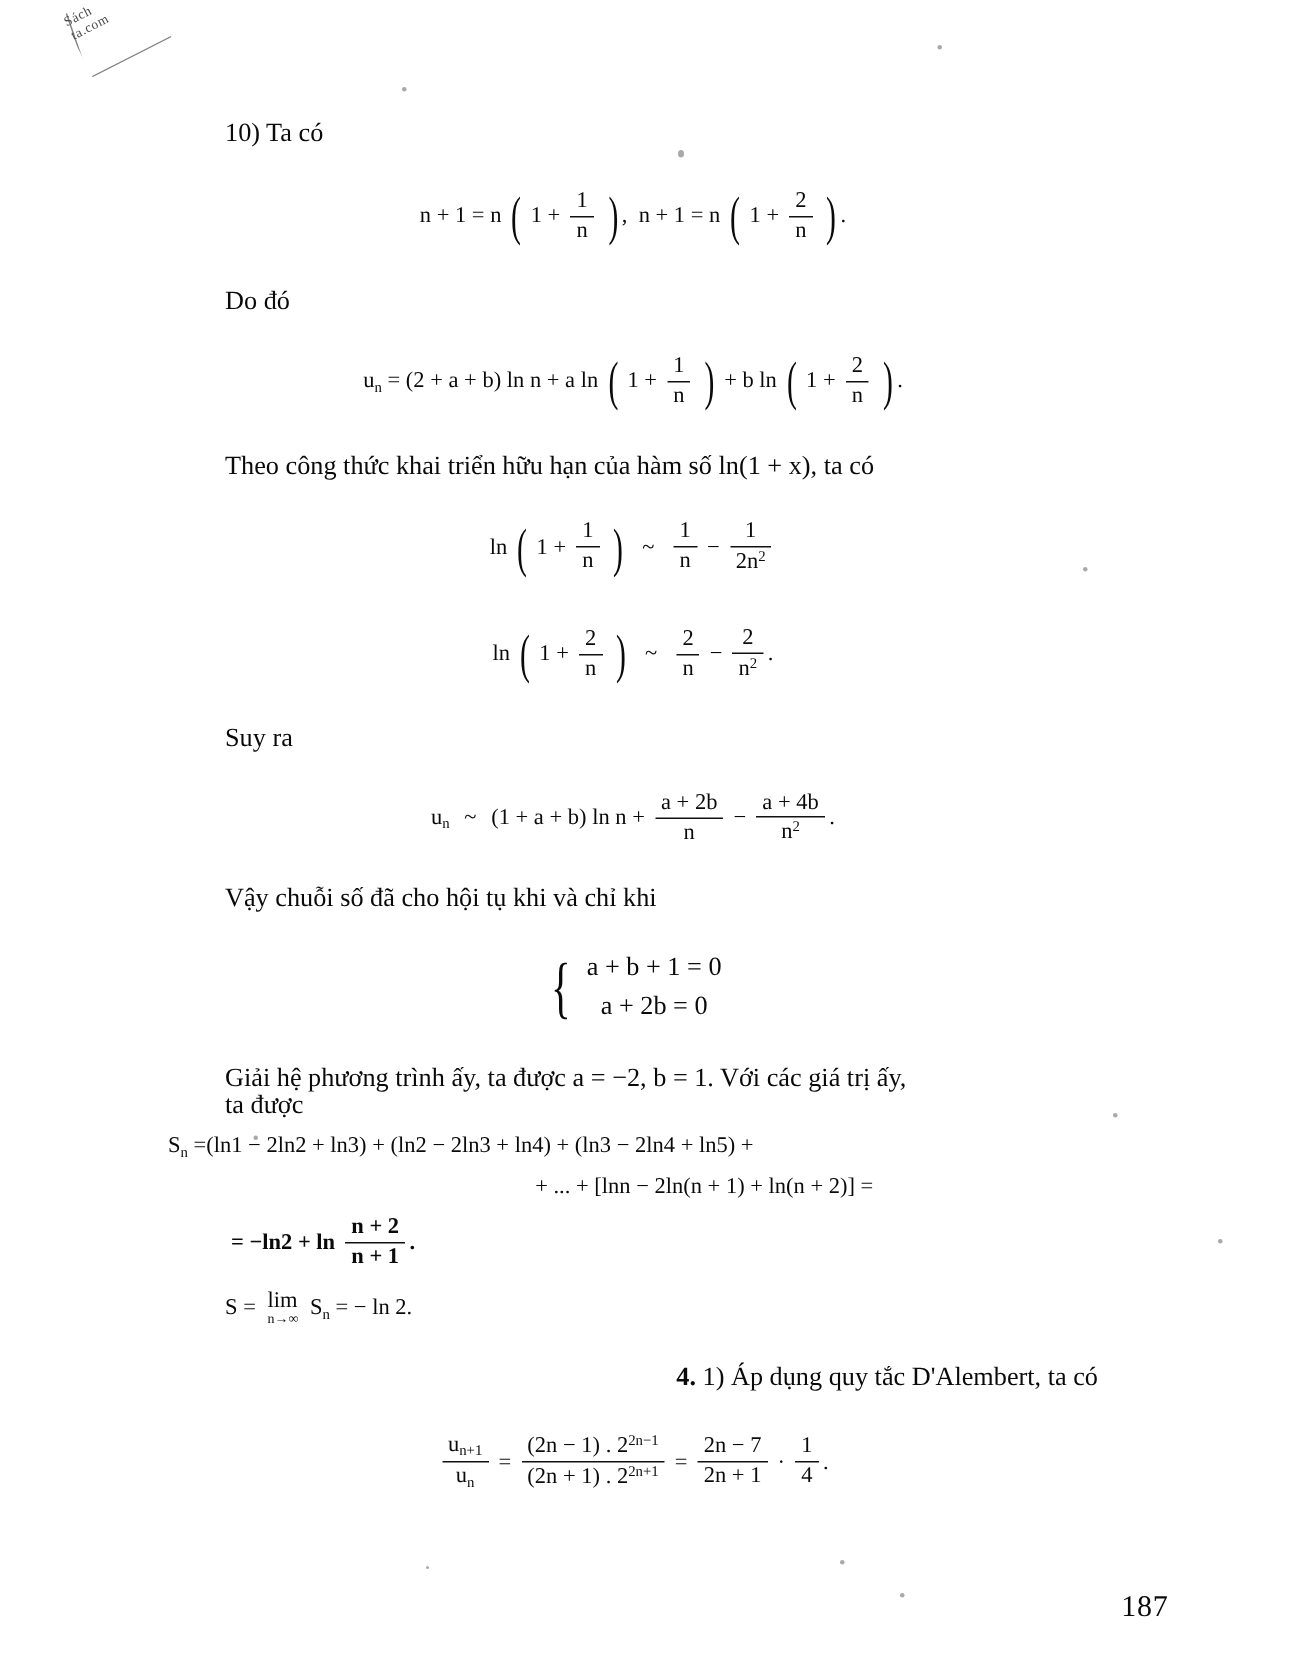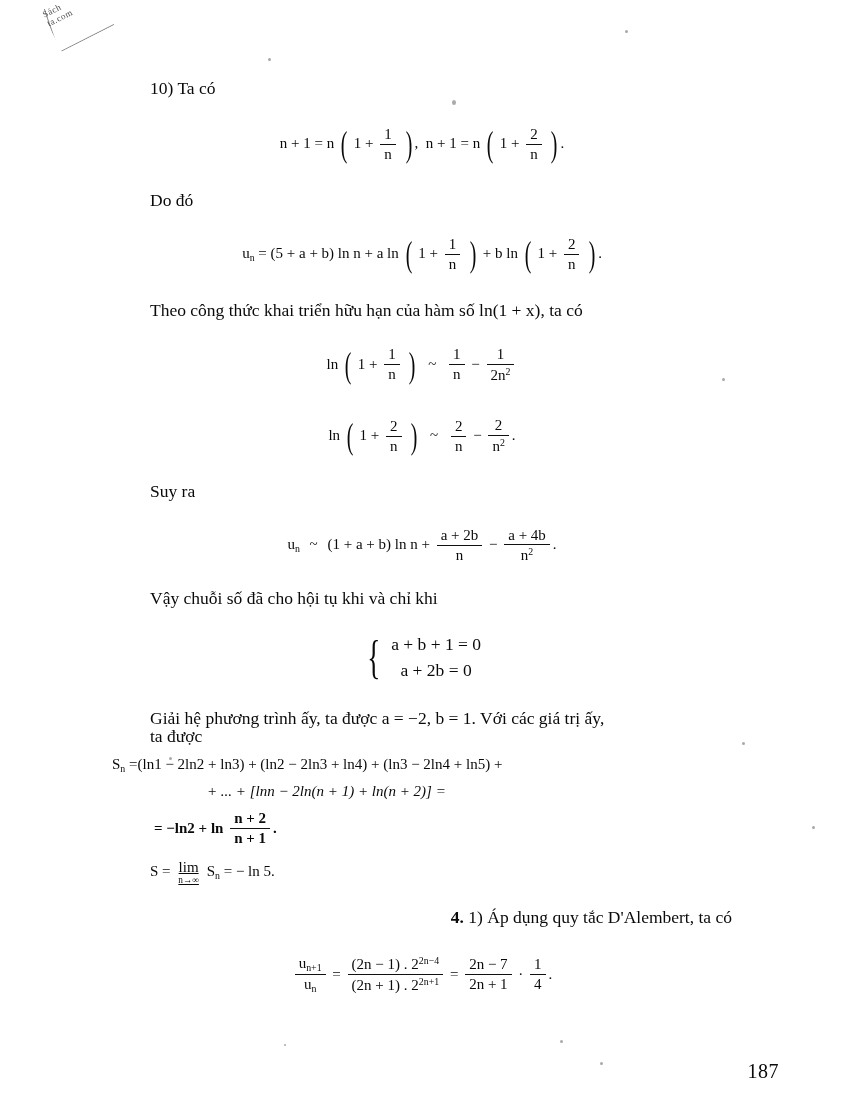--- a/index.html
+++ b/index.html
@@ -129,24 +129,22 @@
     display: inline-block;
     vertical-align: middle;
     text-align: center;
     font-size: 17.5px;
     line-height: 1.45;
   }
 
   .lim {
     display: inline-block;
     vertical-align: middle;
-    text-align: center;
     line-height: 1.0;
     margin: 0 4px;
-    text-decoration: underline;
   }
   .lim .lim-top { display: block; }
   .lim .lim-bot { display: block; font-size: 0.62em; margin-top: 1px; }
 
   .bullet-num { font-weight: bold; }
 
   .footer-page {
     position: absolute;
     right: 86px;
     bottom: 34px;
@@ -207,21 +205,21 @@
 
     <div class="sp-16"></div>
 
     <p class="para">Do đó</p>
 
     <div class="sp-14"></div>
 
     <div class="block">
       <span class="m">
         <span>u</span><span class="sub">n</span>
-        <span>= (5 + a + b) ln n + a ln</span>
+        <span>= (2 + a + b) ln n + a ln</span>
         <span class="bigparen-l">(</span>
         <span>1 +</span>
         <span class="frac">
           <span class="num">1</span>
           <span class="den">n</span>
         </span>
         <span class="bigparen-r">)</span>
         <span>+ b ln</span>
         <span class="bigparen-l">(</span>
         <span>1 +</span>
@@ -330,61 +328,61 @@
     <p class="para">ta được</p>
 
     <div class="sp-12"></div>
 
     <div style="margin-left:0;">
       <div class="m" style="white-space:normal;">
         <span>S</span><span class="sub">n</span>
         <span>=(ln1 − 2ln2 + ln3) + (ln2 − 2ln3 + ln4) + (ln3 − 2ln4 + ln5) +</span>
       </div>
       <div class="sp-10"></div>
-      <div class="m" style="text-align:left; padding-left:95px;font-style:italic;">+ ... + [lnn − 2ln(n + 1) + ln(n + 2)] =</div>
+      <div class="m" style="text-align:center; padding-left:95px;">+ ... + [lnn − 2ln(n + 1) + ln(n + 2)] =</div>
       <div class="sp-12"></div>
       <div class="m" style="padding-left:42px;font-weight:bold;">
         <span>= −ln2 + ln</span>
         <span class="frac">
           <span class="num">n + 2</span>
           <span class="den">n + 1</span>
         </span><span>.</span>
       </div>
     </div>
 
     <div class="sp-12"></div>
 
     <div class="m" style="padding-left:38px;">
       <span>S =</span>
       <span class="lim">
         <span class="lim-top">lim</span>
         <span class="lim-bot">n→∞</span>
       </span>
       <span>S</span><span class="sub">n</span>
-      <span>= − ln 5.</span>
+      <span>= − ln 2.</span>
     </div>
 
     <div class="sp-24"></div>
 
     <p class="para" style="margin-left:0;text-align:right;">
       <span class="bullet-num">4.</span>
       <span>1) Áp dụng quy tắc D'Alembert, ta có</span>
     </p>
 
     <div class="sp-16"></div>
 
     <div class="block">
       <span class="m">
         <span class="frac">
           <span class="num"><span>u</span><span class="sub">n+1</span></span>
           <span class="den"><span>u</span><span class="sub">n</span></span>
         </span>
         <span>=</span>
         <span class="frac">
-          <span class="num"><span>(2n − 1) . 2</span><span class="sup">2n−4</span></span>
+          <span class="num"><span>(2n − 1) . 2</span><span class="sup">2n−1</span></span>
           <span class="den"><span>(2n + 1) . 2</span><span class="sup">2n+1</span></span>
         </span>
         <span>=</span>
         <span class="frac">
           <span class="num">2n − 7</span>
           <span class="den">2n + 1</span>
         </span>
         <span>·</span>
         <span class="frac">
           <span class="num">1</span>

